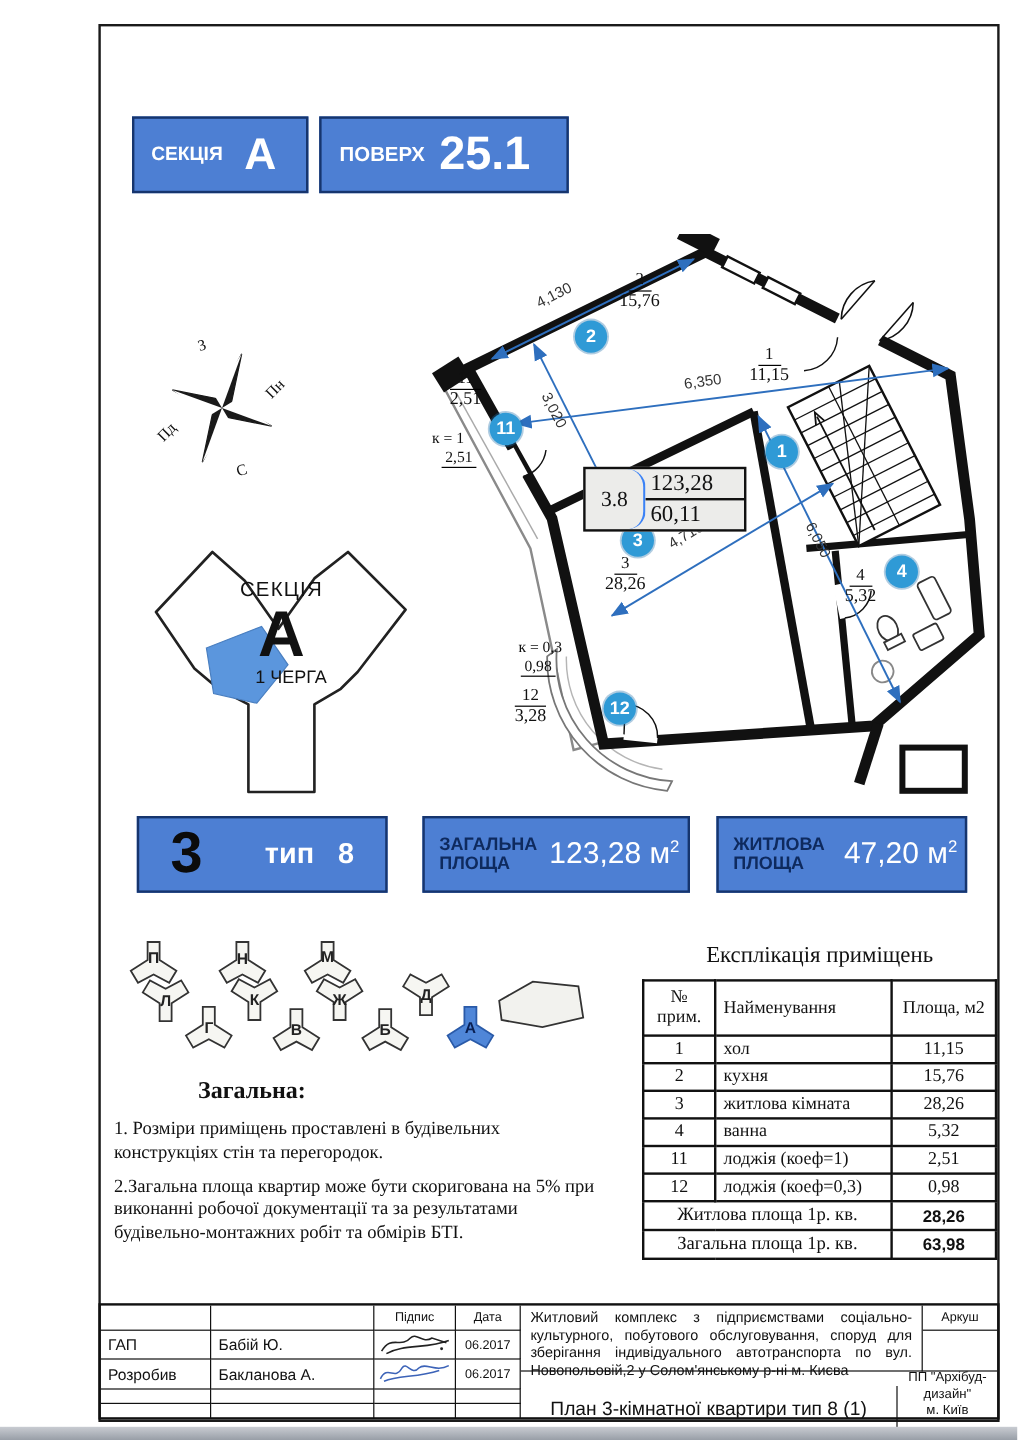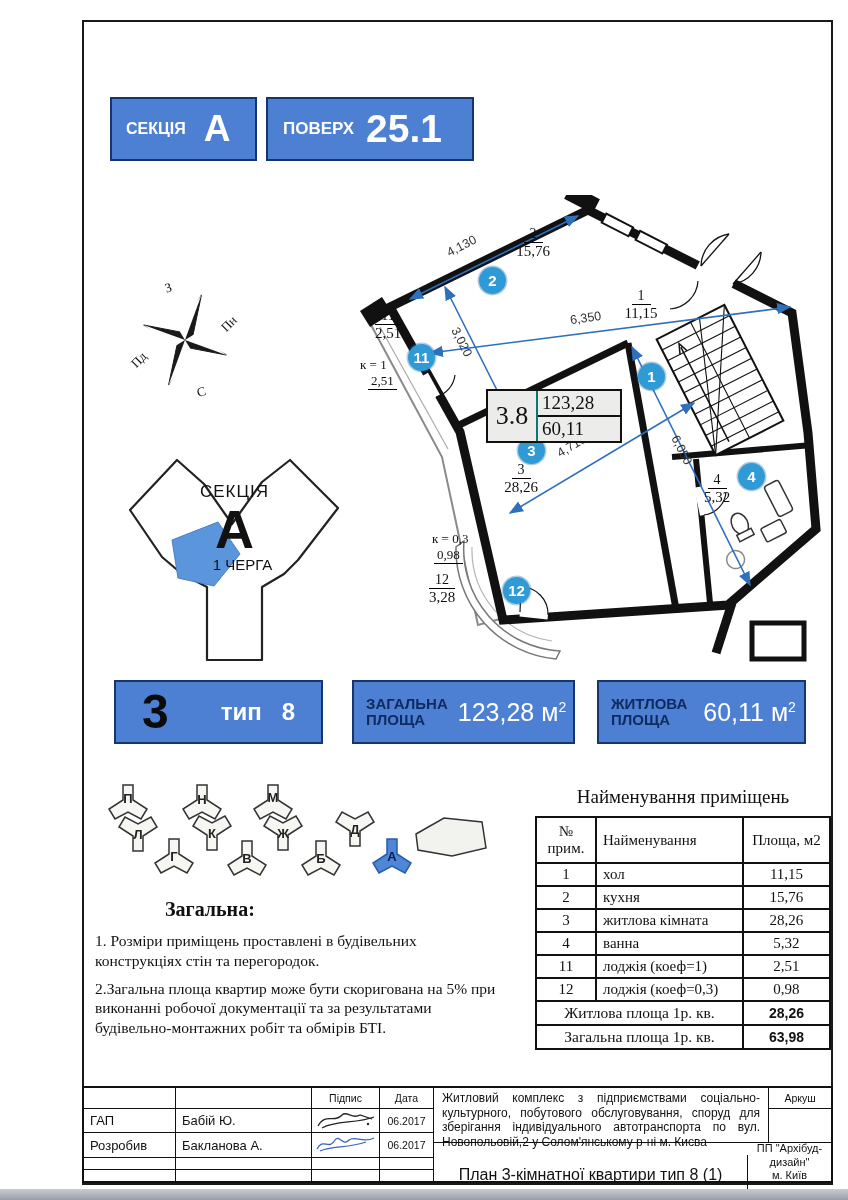--- a/index.html
+++ b/index.html
@@ -20,21 +20,21 @@
   .frac{position:absolute;text-align:center;font-family:"Liberation Serif",serif;line-height:1.05;}
   .frac .top{display:inline-block;border-bottom:1.5px solid #000;padding:0 6px;font-size:14px;}
   .frac .bot{font-size:15px;}
   .koeftxt{position:absolute;font-family:"Liberation Serif",serif;font-size:13px;white-space:nowrap;}
   .koeftxt.ul{border-bottom:1.4px solid #000;padding:0 3px;}
   .marker{position:absolute;width:27px;height:27px;border-radius:50%;background:#2f9ad6;
           box-shadow:0 0 0 1.5px rgba(30,110,170,.35);color:#fff;font-weight:bold;font-size:15px;
           display:flex;align-items:center;justify-content:center;}
   #stamp{position:absolute;left:126px;top:194px;display:grid;grid-template-columns:50px 82px;
          border:2px solid #111;background:#ececea;font-family:"Liberation Serif",serif;}
-  #stamp .t{grid-row:1/3;display:flex;align-items:center;justify-content:center;font-size:26px;border-right:2px solid #0f766e;}
+  #stamp .t{grid-row:1/3;display:flex;align-items:center;justify-content:center;font-size:18px;border-right:2px solid #3b82f6;border-radius:15px;}
   #stamp .v1{font-size:19px;padding:1px 4px;border-bottom:2px solid #111;}
   #stamp .v2{font-size:19px;padding:1px 4px;}
   
   #compass{left:125px;top:276px;width:170px;height:150px;}
   .cmp{position:absolute;font-family:"Liberation Serif",serif;font-size:13px;}
   
   #seckey{left:122px;top:452px;width:228px;height:220px;}
   .sk-label{left:60px;top:30px;width:105px;text-align:center;font-size:17px;letter-spacing:1px;}
   .sk-value{left:60px;top:46px;width:105px;text-align:center;font-size:54px;font-weight:bold;}
   .sk-queue{left:68px;top:104px;width:105px;text-align:center;font-size:15px;}
@@ -269,21 +269,21 @@
     <div class="sumvalue" style="margin-left:10px;">
       <span>123,28 м</span><sup style="font-size:14px;">2</sup>
     </div>
   </div>
   <div class="abs bluebox" style="left:597px;top:680px;width:209px;height:64px;">
     <div class="sumlabel" style="margin-left:12px;">
       <div>ЖИТЛОВА</div>
       <div>ПЛОЩА</div>
     </div>
     <div class="sumvalue" style="margin-left:16px;">
-      <span>60,11 м</span><sup style="font-size:14px;">2</sup>
+      <span>47,20 м</span><sup style="font-size:14px;">2</sup>
     </div>
   </div>
 
   <div class="abs" id="chain">
     <svg width="400" height="115" viewBox="0 0 400 115">
       <defs>
         <polygon id="ym" points="40,4 60,4 60,34 88,52 76,72 50,58 24,72 12,52 40,34"></polygon>
       </defs>
       <g fill="#f6f6f2" stroke="#333" stroke-width="3">
         <use href="#ym" transform="translate(3,1) scale(.5)"></use>
@@ -313,21 +313,21 @@
     <span class="chain-letter hl" style="left:292px;top:74px;">А</span>
   </div>
 
   <div class="abs" id="notes">
     <h3>Загальна:</h3>
     <p>1. Розміри приміщень проставлені в будівельних конструкціях стін та перегородок.</p>
     <p>2.Загальна площа квартир може бути скоригована на 5% при виконанні робочої документації та за результатами будівельно-монтажних робіт та обмірів БТІ.</p>
   </div>
 
   <div class="abs" id="explic">
-    <div class="etitle">Найменування приміщень</div>
+    <div class="etitle">Експлікація приміщень</div>
     <table class="etab">
       <tbody>
           <tr>
         <th style="width:50px;">
           <div>№</div>
               <div>прим.</div>
         </th>
         <th style="width:150px;text-align:left;">Найменування</th>
         <th style="width:84px;">Площа, м2</th>
       </tr>

